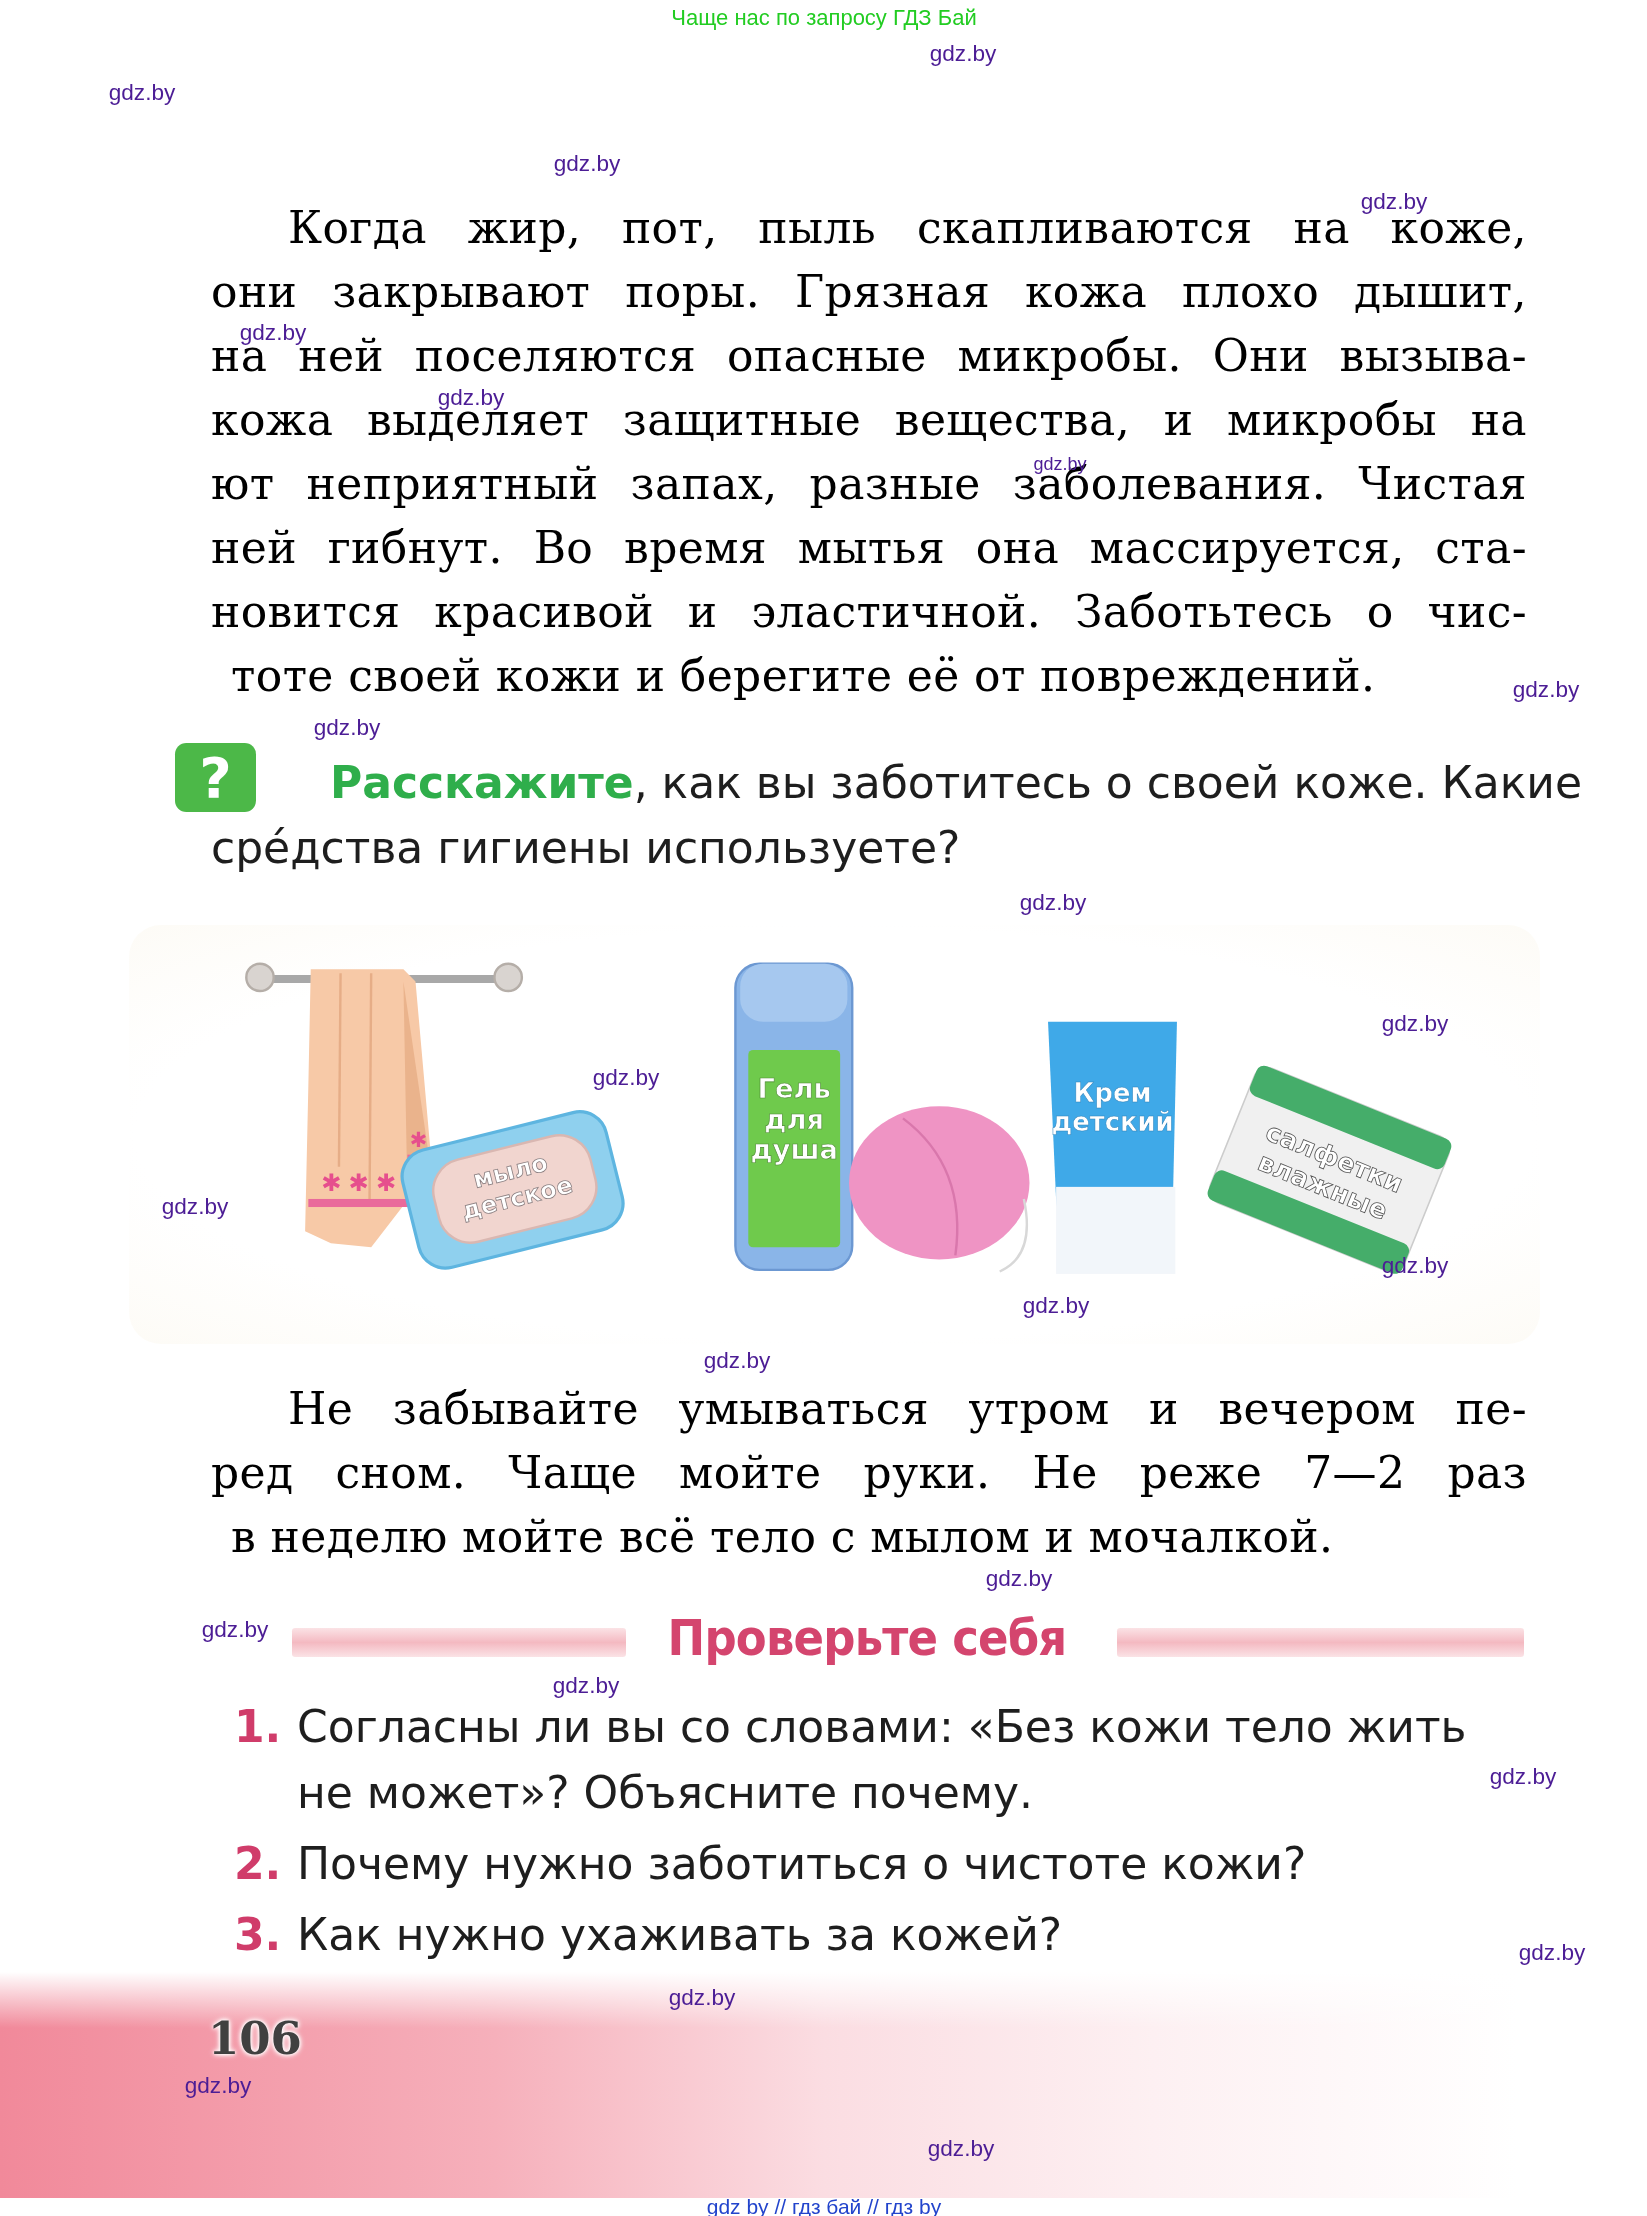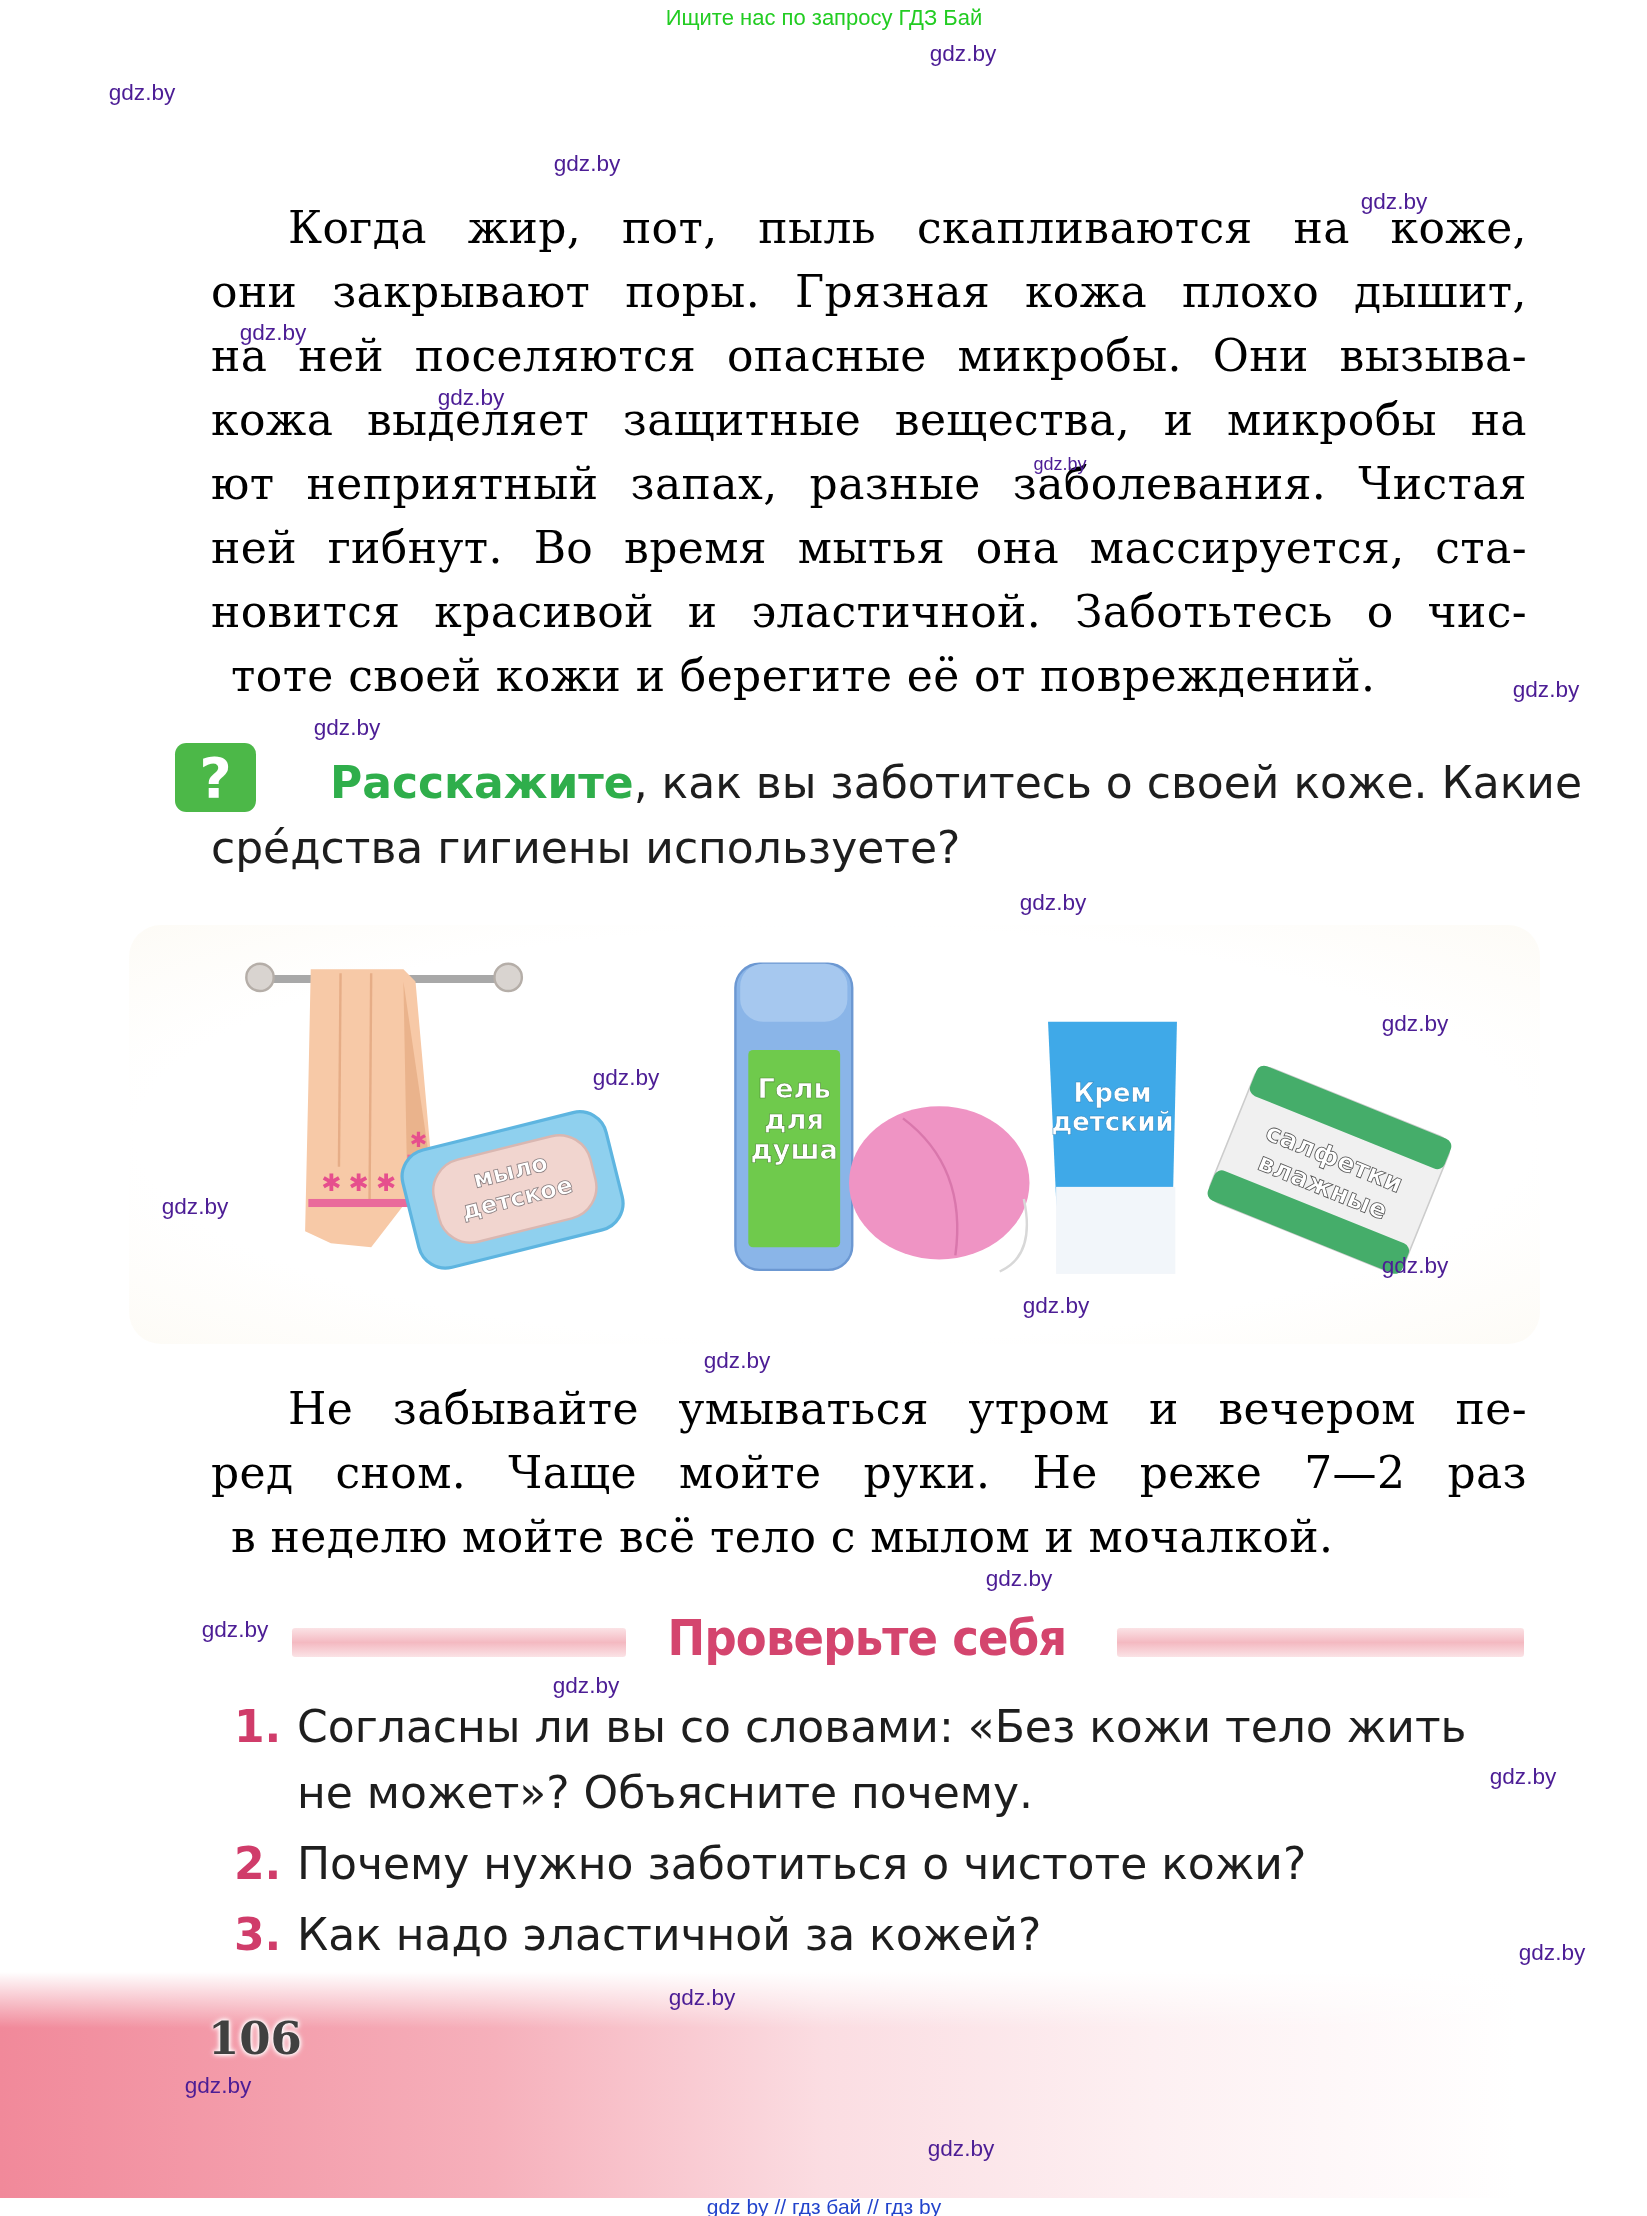--- a/index.html
+++ b/index.html
@@ -73,21 +73,21 @@
   }
   .footer-links {
     position: absolute; top: 2195px; left: 0; width: 1648px; text-align: center;
     font-family: "Liberation Sans", sans-serif; font-size: 21px; color: #2244cc;
   }
   .label-txt { font-family: "DejaVu Sans", sans-serif; font-weight: bold; }
 </style>
 </head>
 <body>
 
-<div class="top-banner">Ищите нас по запросу ГДЗ Бай</div>
+<div class="top-banner">Чаще нас по запросу ГДЗ Бай</div>
 
 <div class="serif-para" style="top:196px;">
   <span class="line indent">Когда жир, пот, пыль скапливаются на коже,</span>
   <span class="line">они закрывают поры. Грязная кожа плохо дышит,</span>
   <span class="line">на ней поселяются опасные микробы. Они вызыва-</span>
   <span class="line">кожа выделяет защитные вещества, и микробы на</span>
   <span class="line">ют неприятный запах, разные заболевания. Чистая</span>
   <span class="line">ней гибнут. Во время мытья она массируется, ста-</span>
   <span class="line">новится красивой и эластичной. Заботьтесь о чис-</span>
   <span class="line last">тоте своей кожи и берегите её от повреждений.</span>
@@ -172,21 +172,21 @@
     <span class="check-num">1.</span>
     <div>Согласны ли вы со словами: «Без кожи тело жить</div>
     <div>не может»? Объясните почему.</div>
   </div>
   <div class="check-item">
     <span class="check-num">2.</span>
     <div>Почему нужно заботиться о чистоте кожи?</div>
   </div>
   <div class="check-item">
     <span class="check-num">3.</span>
-    <div>Как надо эластичной за кожей?</div>
+    <div>Как нужно ухаживать за кожей?</div>
   </div>
 </div>
 
 <div class="bottom-gradient"></div>
 <div class="page-number">106</div>
 <div class="footer-links">gdz by  //  гдз бай  //  гдз by</div>
 
 <span class="wm" style="left:142px; top:93px;">gdz.by</span>
 <span class="wm" style="left:963px; top:54px;">gdz.by</span>
 <span class="wm" style="left:587px; top:164px;">gdz.by</span>

